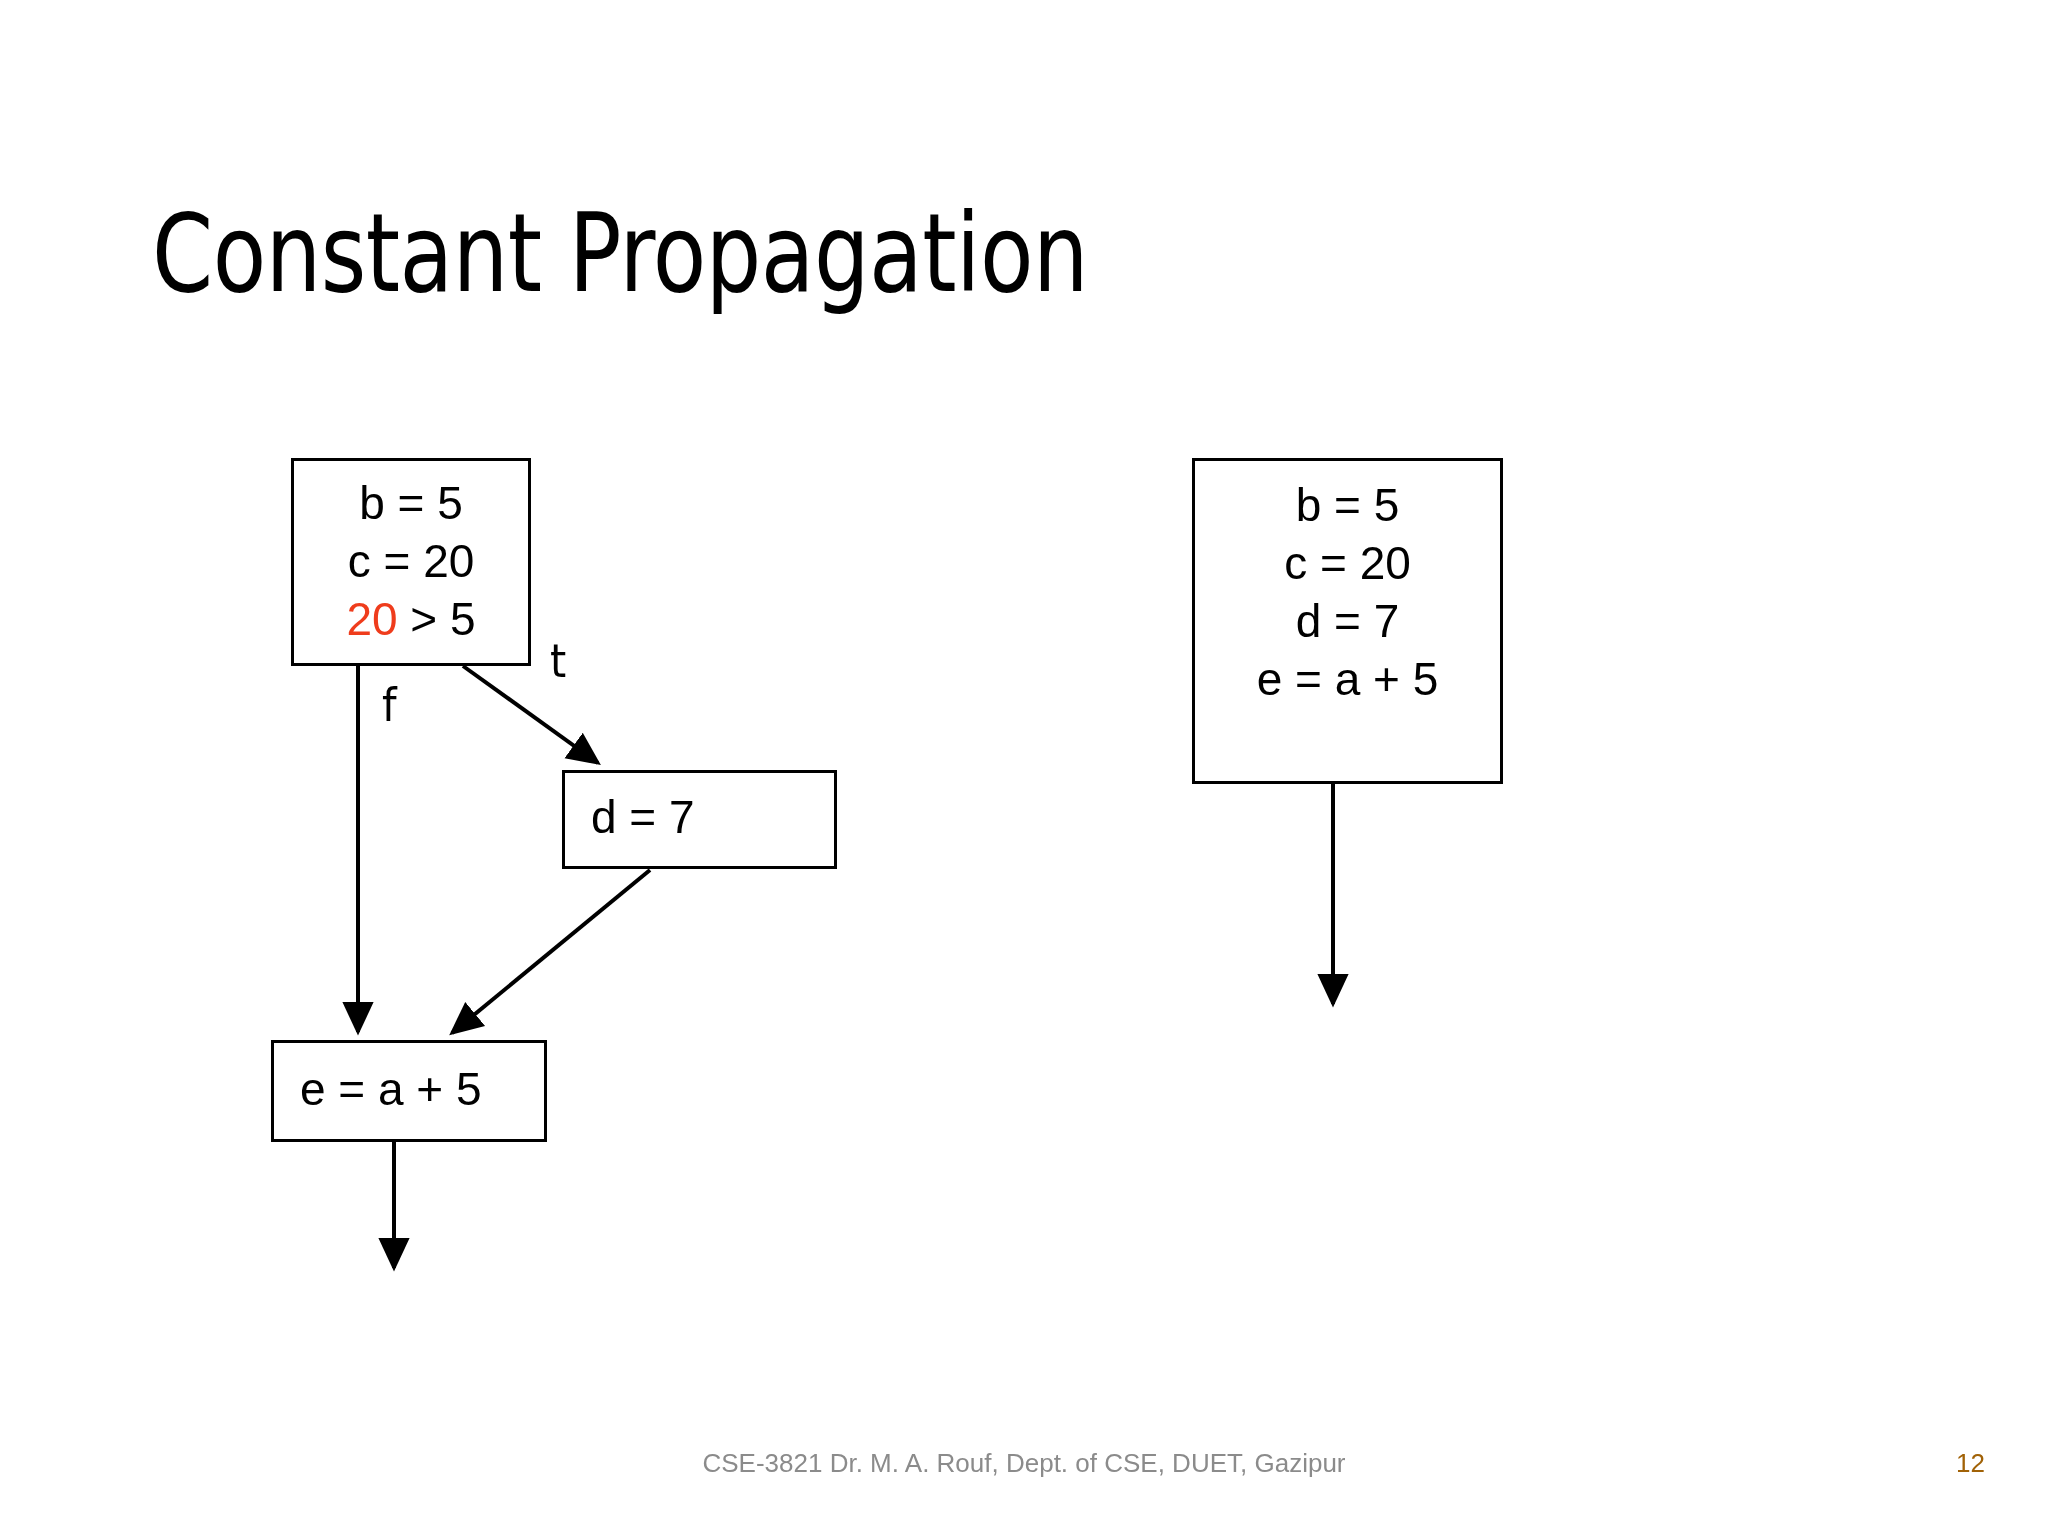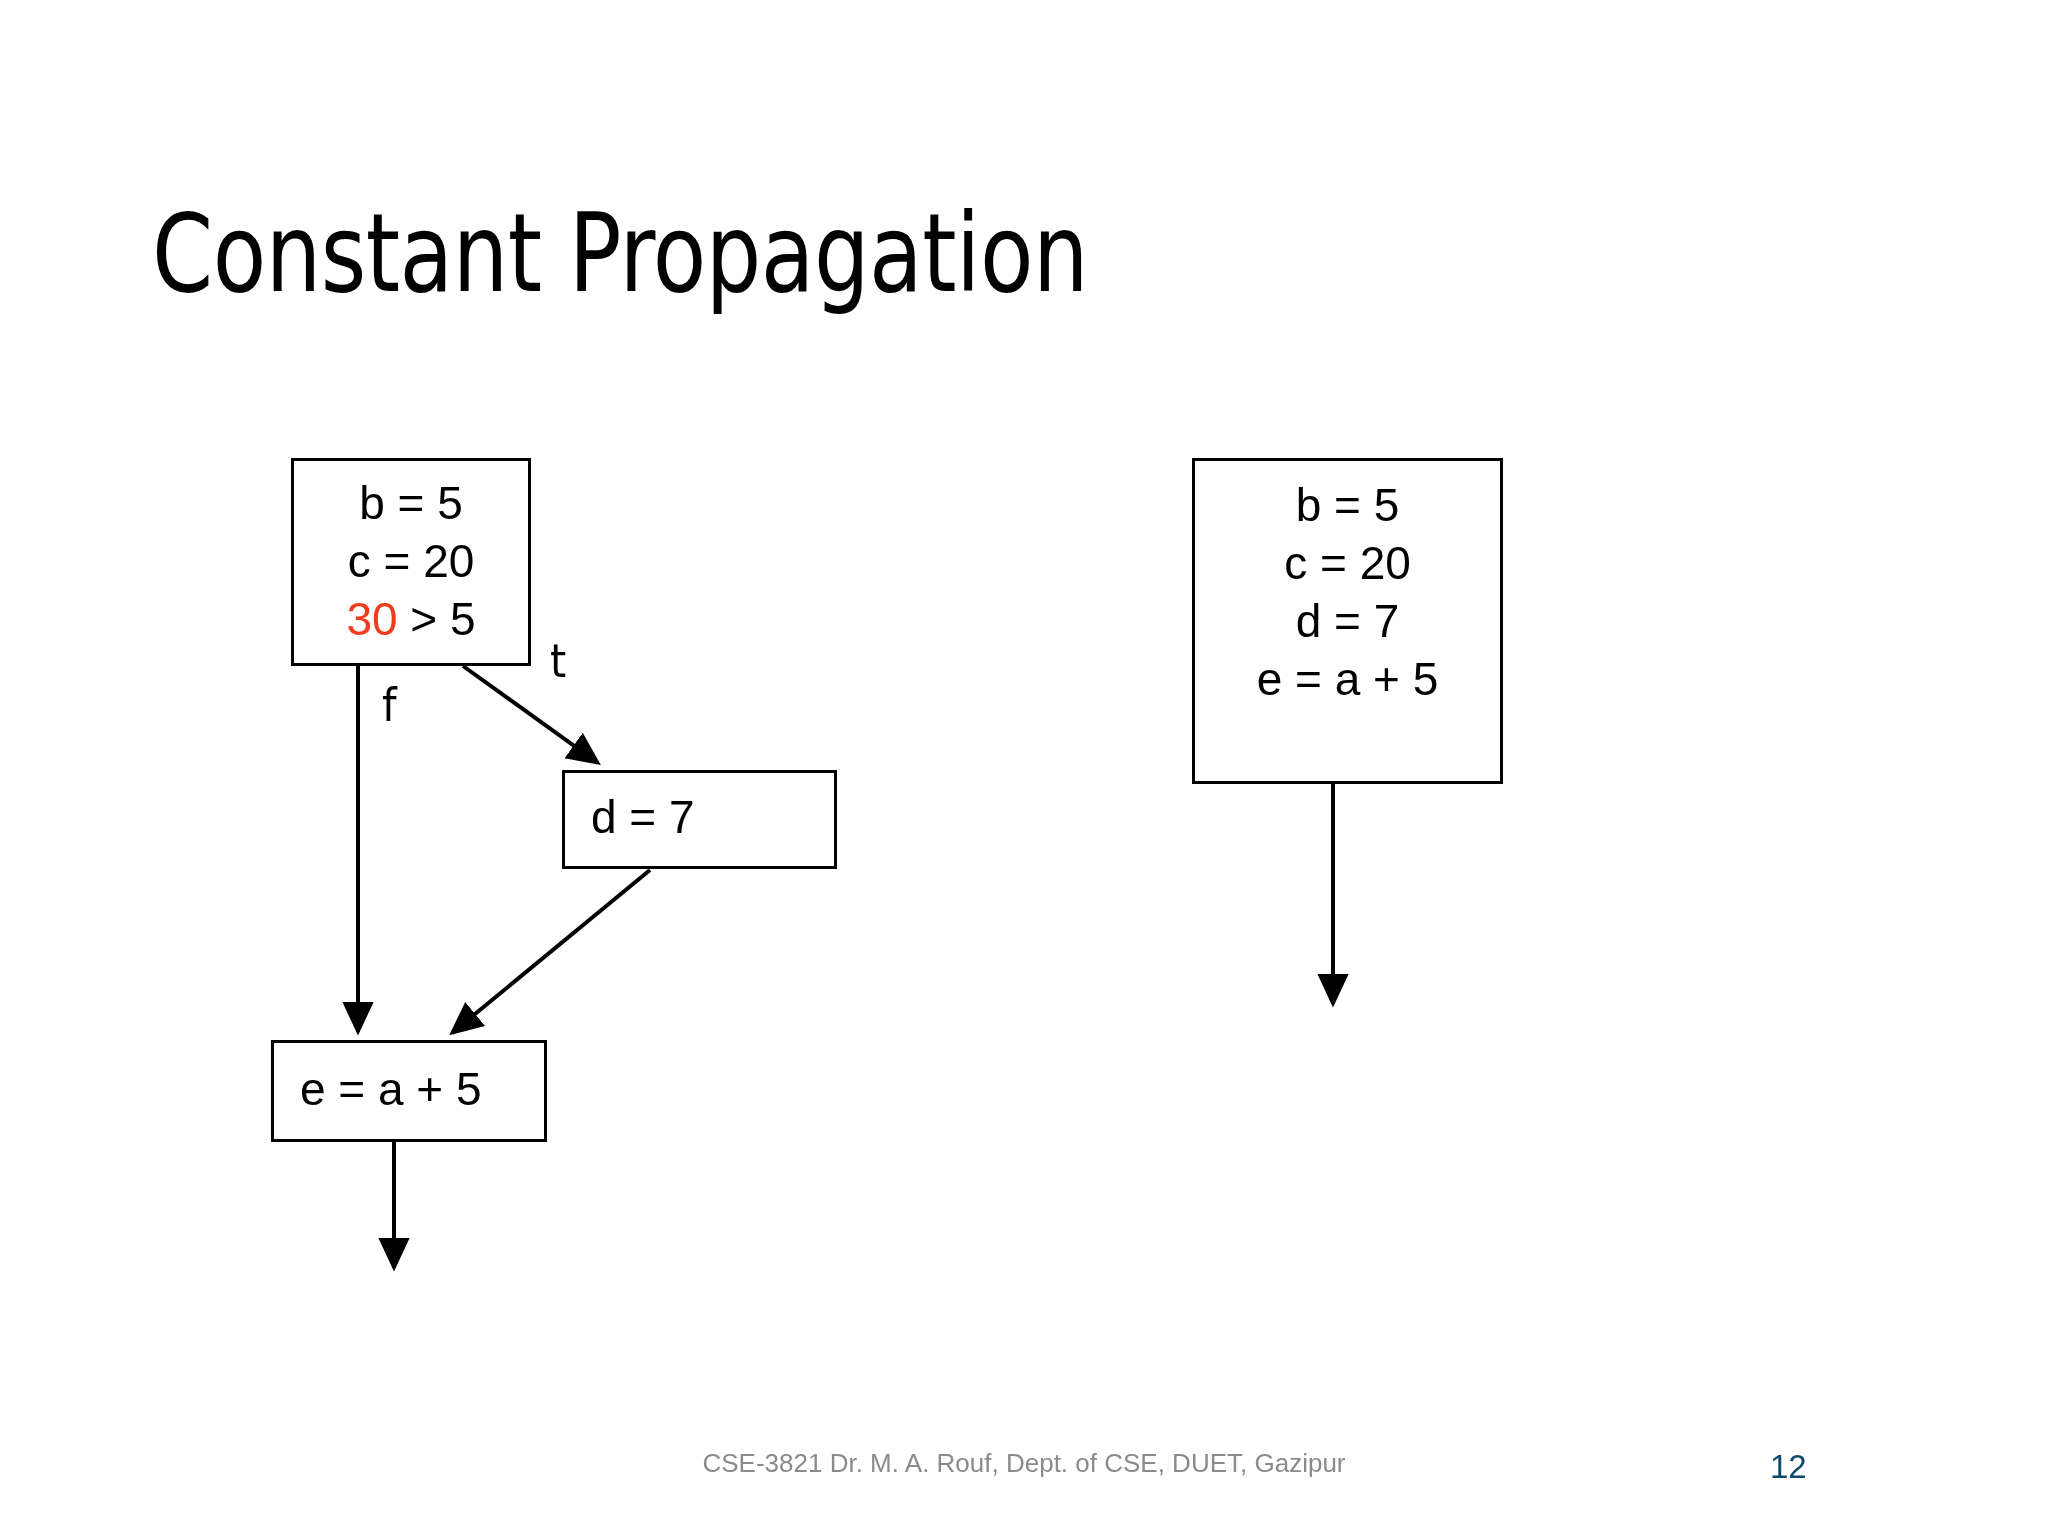--- a/index.html
+++ b/index.html
@@ -124,26 +124,26 @@
     left: 0;
     top: 1448px;
     width: 2048px;
     text-align: center;
     font-size: 26px;
     color: #8b8b8b;
     font-family: "Liberation Sans", sans-serif;
   }
   #page-number {
     position: absolute;
-    left: 1770px;
+    left: 1956px;
     top: 1448px;
     width: 80px;
     text-align: left;
-    font-size: 33px;
-    color: #0c4a6e;
+    font-size: 26px;
+    color: #a16207;
     font-family: "Liberation Sans", sans-serif;
   }
 </style>
 </head>
 <body>
 
 <div id="slide">
 
   <div id="slide-title">Constant Propagation</div>
 
@@ -161,21 +161,21 @@
     <line x1="650" y1="870" x2="452" y2="1033" stroke="#000000" stroke-width="4" marker-end="url(#arrowhead)"></line>
 
     <line x1="394" y1="1142" x2="394" y2="1268" stroke="#000000" stroke-width="4" marker-end="url(#arrowhead)"></line>
 
     <line x1="1333" y1="784" x2="1333" y2="1004" stroke="#000000" stroke-width="4" marker-end="url(#arrowhead)"></line>
   </svg>
 
   <div class="cfg-box" id="box-entry">
     <div class="code-line">b = 5</div>
     <div class="code-line">c = 20</div>
-    <div class="code-line"><span class="const-hl">30</span><span> &gt; 5</span></div>
+    <div class="code-line"><span class="const-hl">20</span><span> &gt; 5</span></div>
   </div>
 
   <div class="cfg-box" id="box-then">
     <div class="code-line">d = 7</div>
   </div>
 
   <div class="cfg-box" id="box-merge">
     <div class="code-line">e = a + 5</div>
   </div>
 

